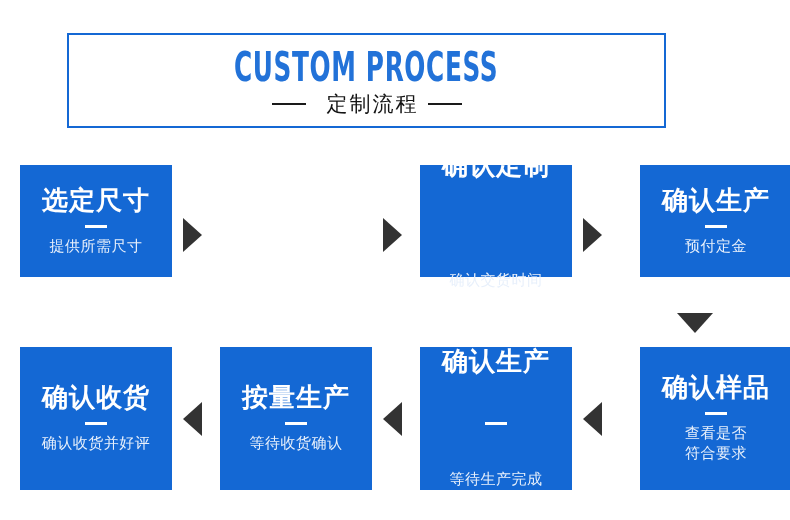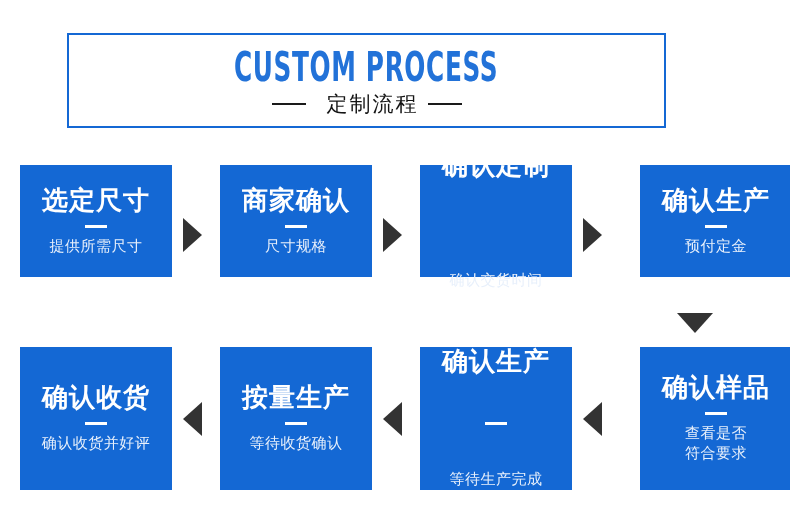--- a/index.html
+++ b/index.html
@@ -166,25 +166,20 @@
 <div class="process-row" id="process-row-1">
 
   <div class="step-box pos-0">
     <div class="step-title">选定尺寸</div>
     <div class="step-divider"></div>
     <div class="step-sub">提供所需尺寸</div>
   </div>
 
   <div class="arrow arrow-right gap-0"></div>
 
-  <div class="step-box pos-1">
-    <div class="step-title">商家确认</div>
-    <div class="step-divider"></div>
-    <div class="step-sub">尺寸规格</div>
-  </div>
 
   <div class="arrow arrow-right gap-1"></div>
 
   <div class="step-box pos-2">
     <div class="step-title">确认定制</div>
     <div class="step-divider"></div>
     <div class="step-sub">确认交货时间</div>
   </div>
 
   <div class="arrow arrow-right gap-2"></div>

